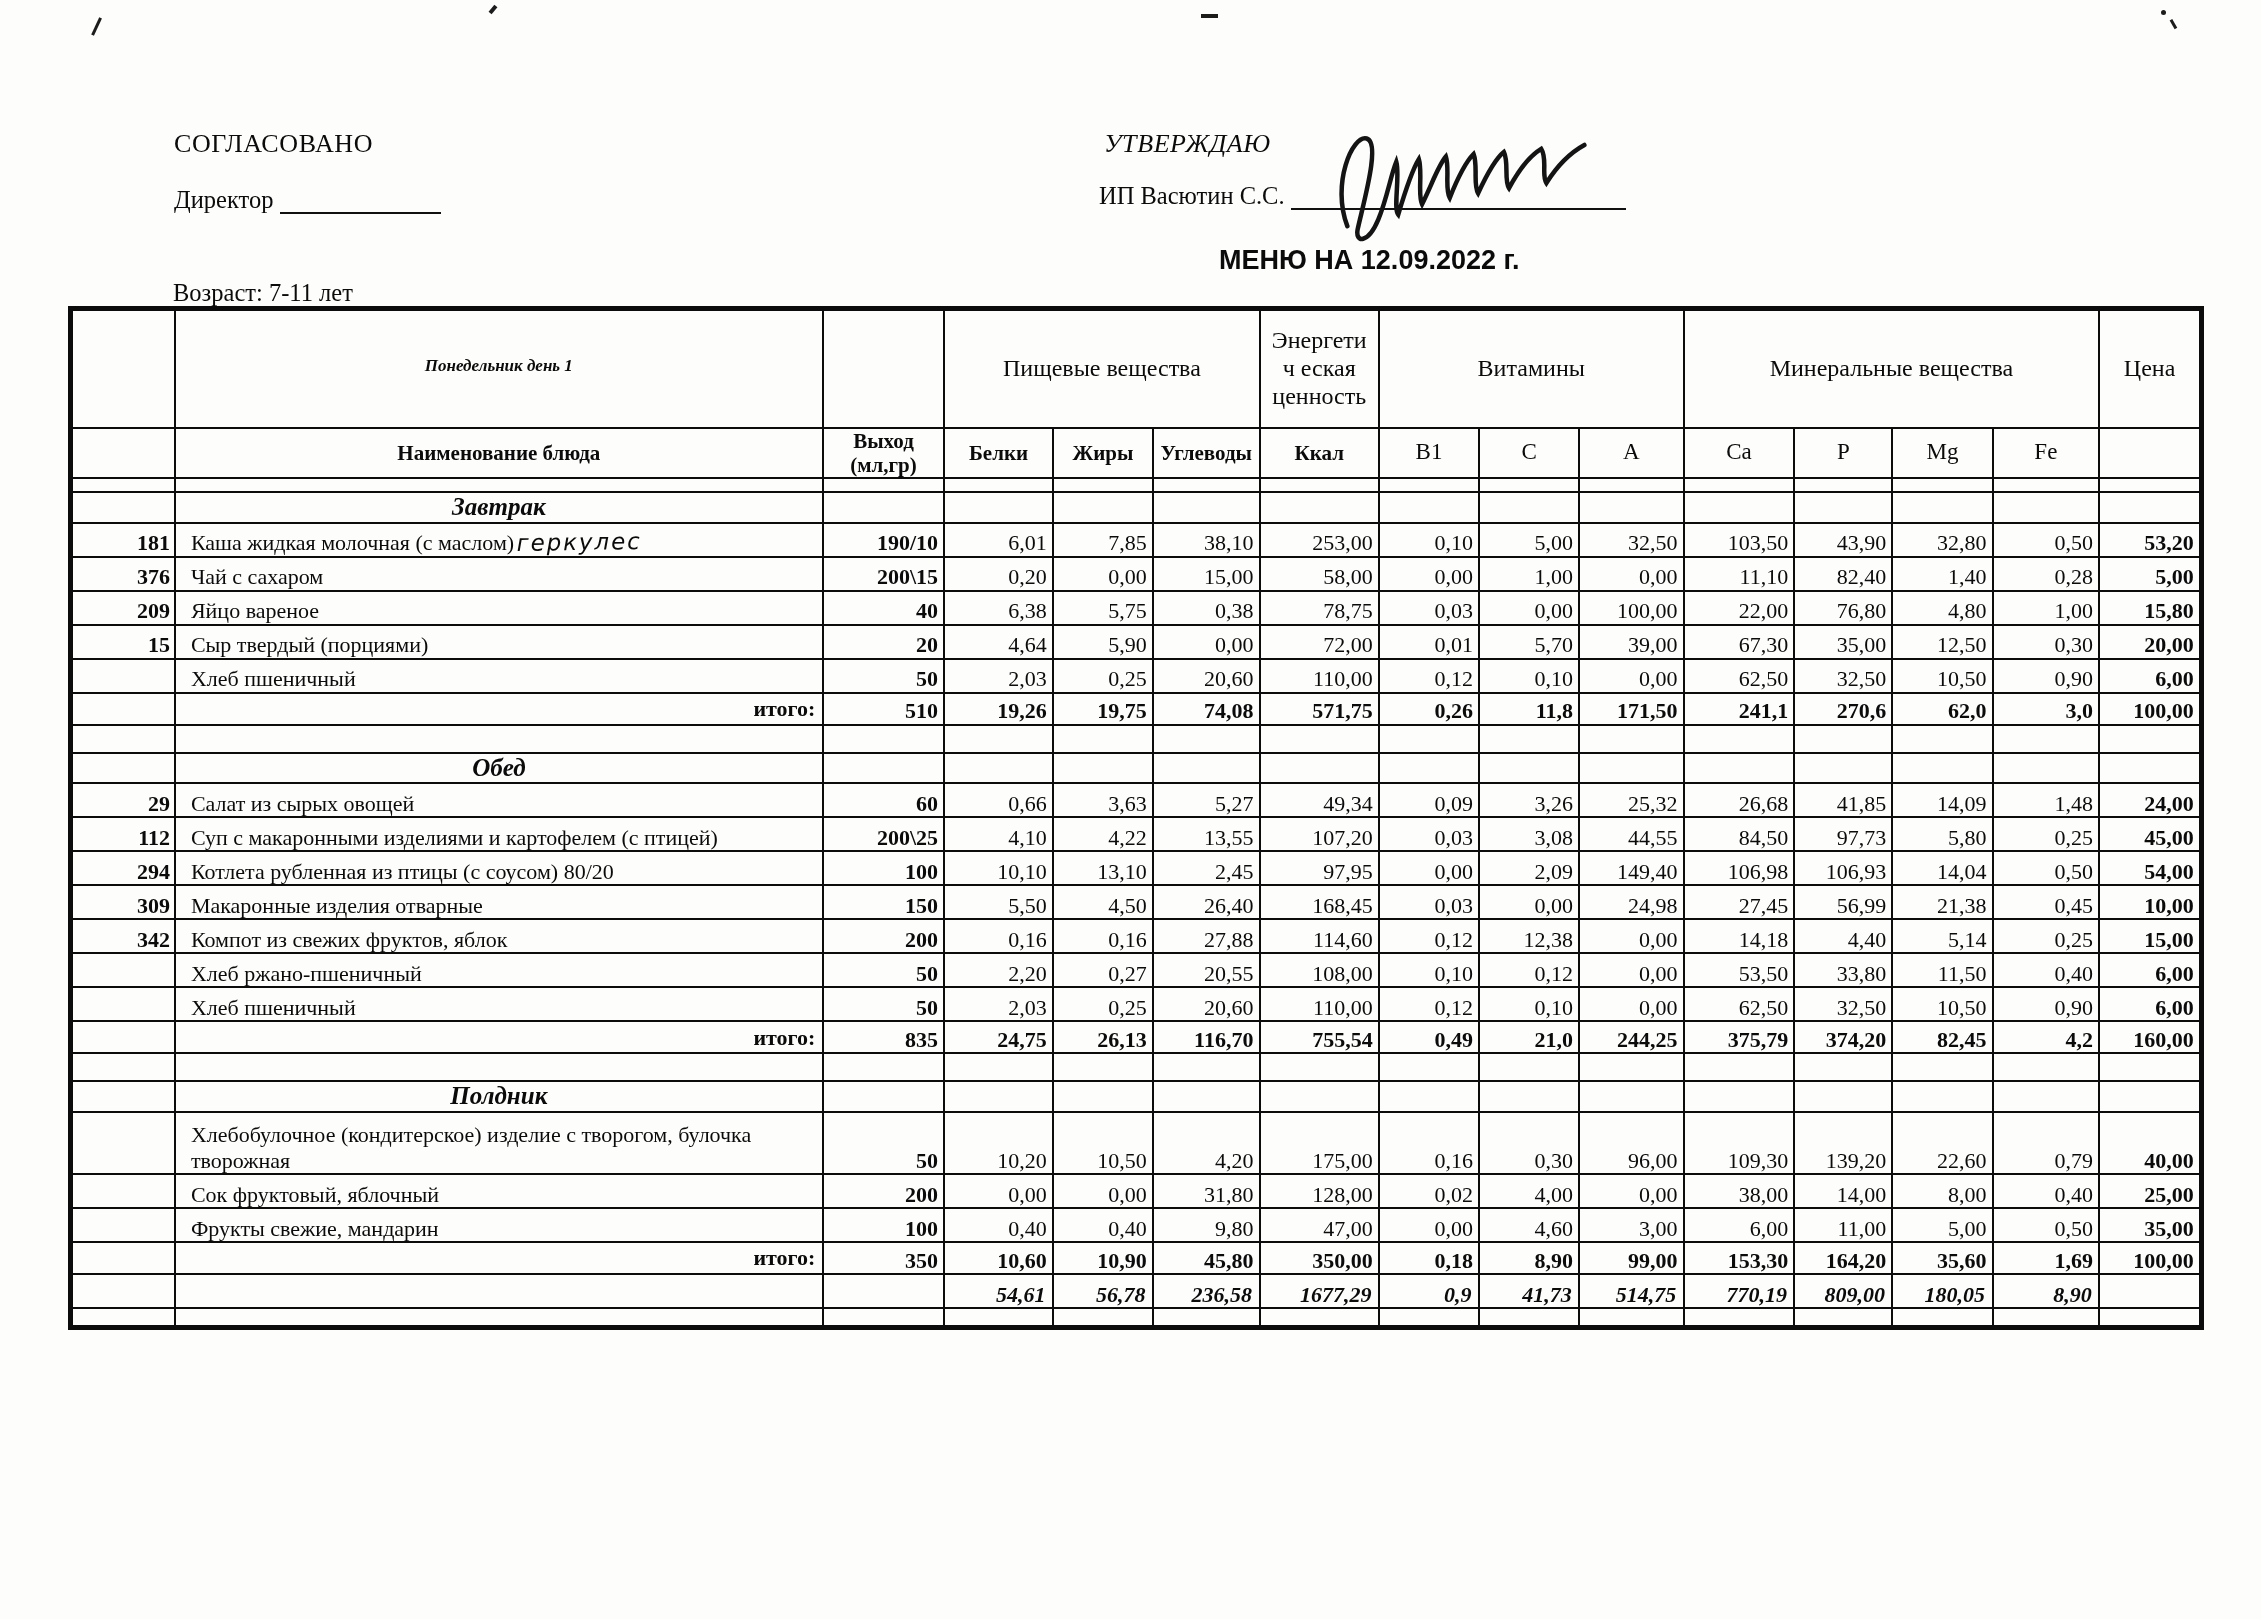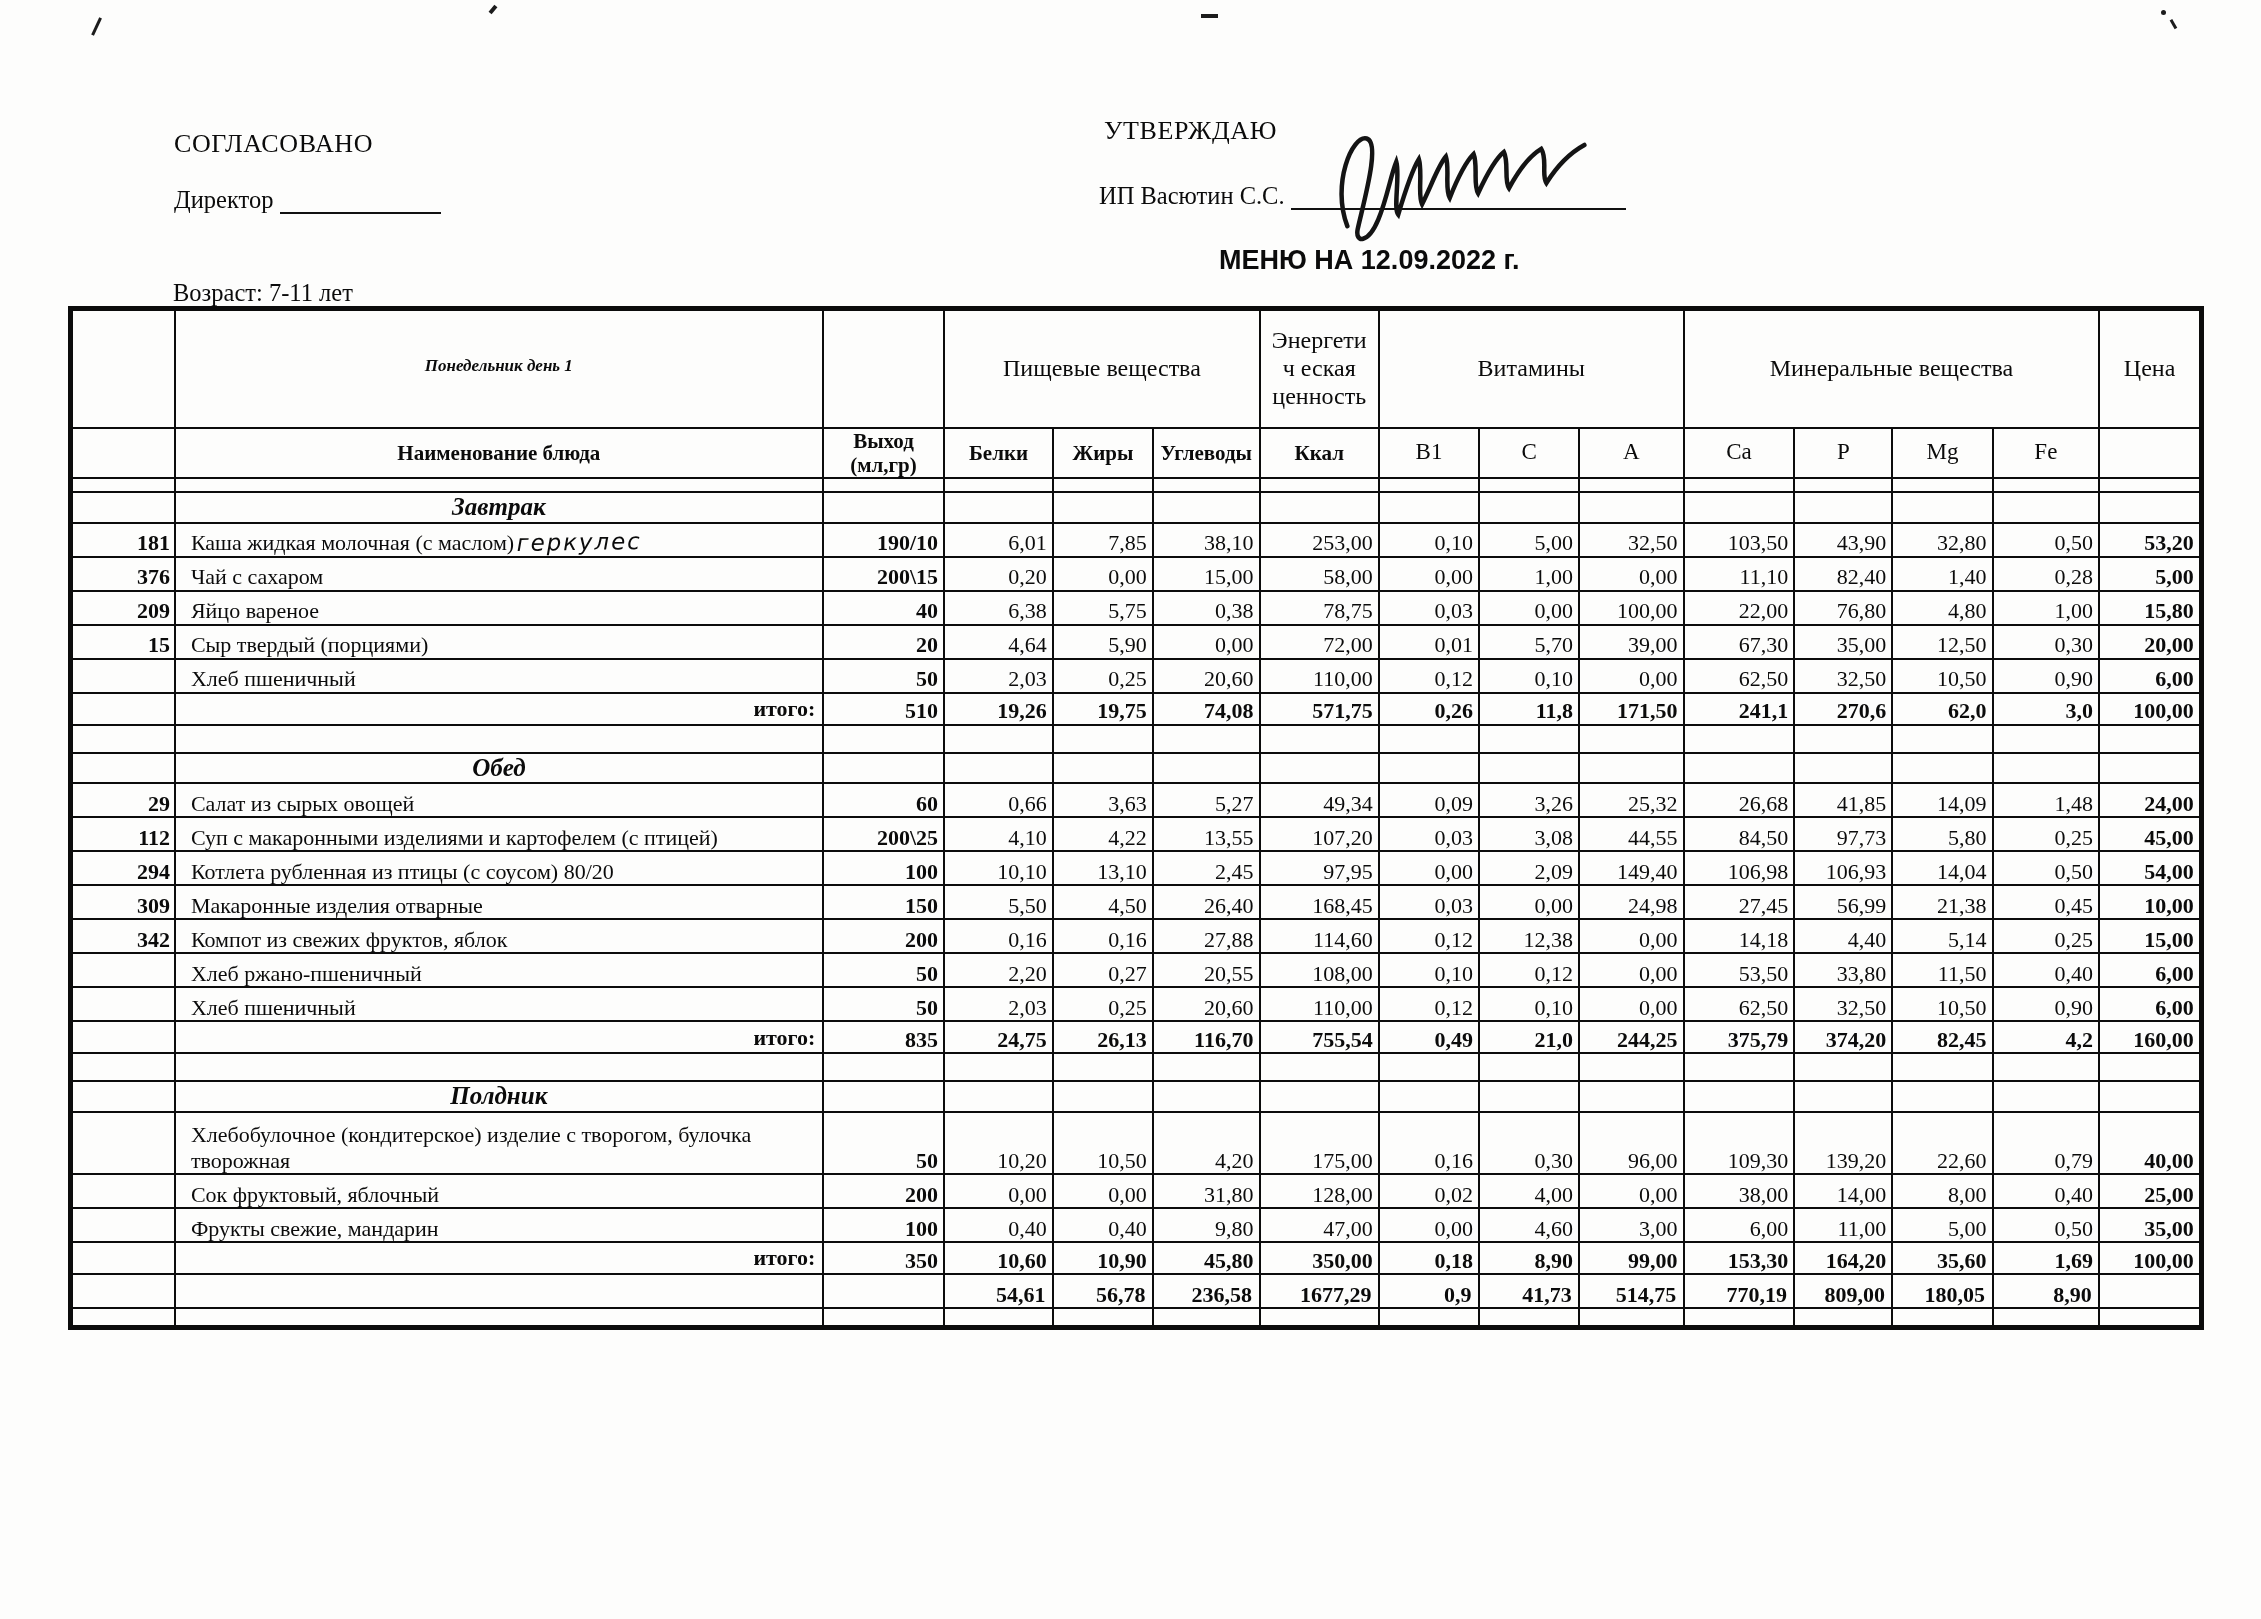--- a/index.html
+++ b/index.html
@@ -26,21 +26,21 @@
   .gh{font-size:24px;}
   .day{font-style:italic;font-weight:bold;font-size:17px;text-align:left;vertical-align:bottom;padding-bottom:5.2px;}
   .ch{font-weight:bold;font-size:21px;}
   .chn{font-size:23px;}
   .c-num{text-align:right;padding-right:3.9px;}
   .c-name{text-align:left;padding-left:15px;}
   .c-val{text-align:right;padding-right:5.2px;}
   .b{font-weight:bold;}
   .sec{text-align:center;font-weight:bold;font-style:italic;font-size:25px;vertical-align:middle;}
   .tot{text-align:right;font-weight:bold;vertical-align:middle;}
-  .g span{font-weight:bold;border-bottom:5.8px solid #0c0c0c;padding:0 1.3px 0.6px 1.3px;}
+  .g span{font-weight:bold;font-style:italic;border-bottom:5.8px solid #0c0c0c;padding:0 1.3px 0.6px 1.3px;}
   .hw{font-family:"DejaVu Sans", sans-serif;font-style:italic;font-size:23px;letter-spacing:1.9px;
       display:inline-block;transform:rotate(-1deg);padding-left:2.6px;}
   
   .mark{position:absolute;background:#1c1c1c;}
 </style>
 </head>
 <body>
 
 <div id="page">
 
@@ -49,21 +49,21 @@
   <div class="mark" style="left:2161px;top:10.3px;width:5.2px;height:5.2px;border-radius:50%;"></div>
   <div class="mark" style="left:2172px;top:19.3px;width:3.2px;height:10.3px;transform:rotate(-30deg);"></div>
   <div class="mark" style="left:491px;top:5.2px;width:3.9px;height:9px;transform:rotate(40deg);"></div>
 
   <div class="abs lbl-caps" style="left:174px;top:129px;">СОГЛАСОВАНО</div>
   <div class="abs lbl" style="left:174px;top:186px;">
     <span>Директор</span>
     <span class="uline" style="width:161px;"></span>
   </div>
 
-  <div class="abs lbl-caps" style="left:1104px;top:116px;">УТВЕРЖДАЮ</div>
+  <div class="abs lbl-caps" style="left:1104px;top:129px;font-style:italic;">УТВЕРЖДАЮ</div>
   <div class="abs lbl" style="left:1099px;top:182px;">
     <span>ИП Васютин С.С.</span>
     <span class="uline" style="width:335px;"></span>
   </div>
   <svg class="abs" style="left:1328px;top:123px;" width="277" height="129" viewBox="0 0 430 200">
     <path d="M30,160 C5,95 38,18 60,24 C82,30 56,120 46,165 C42,186 62,188 78,150 C92,116 97,82 106,60 C112,82 101,132 109,142 C121,102 131,72 141,56 C147,76 139,112 146,126 C161,96 171,66 183,52 C189,71 181,102 189,116 C201,86 213,61 226,48 C233,66 225,96 233,109 C246,81 259,56 273,45 C281,61 273,89 281,101 C296,73 313,51 331,40 C341,56 331,81 339,93 C356,66 376,46 398,34" stroke="#141414" stroke-width="7" fill="none" stroke-linecap="round"></path>
   </svg>
 
   <div id="doc-title" class="abs" style="left:1219px;top:245px;">МЕНЮ  НА 12.09.2022 г.</div>
   <div id="age-line" class="abs" style="left:173px;top:279px;">Возраст: 7-11 лет</div>

